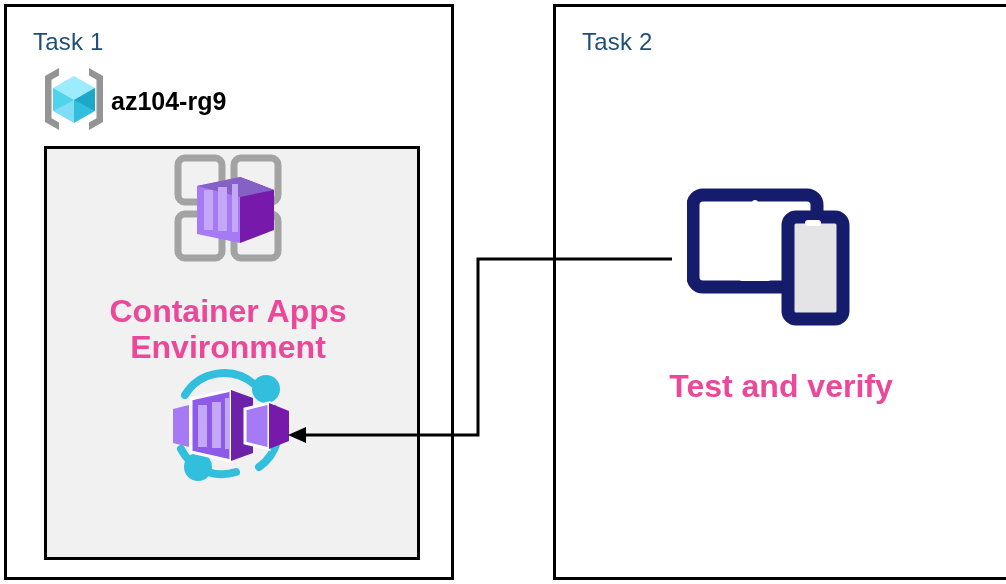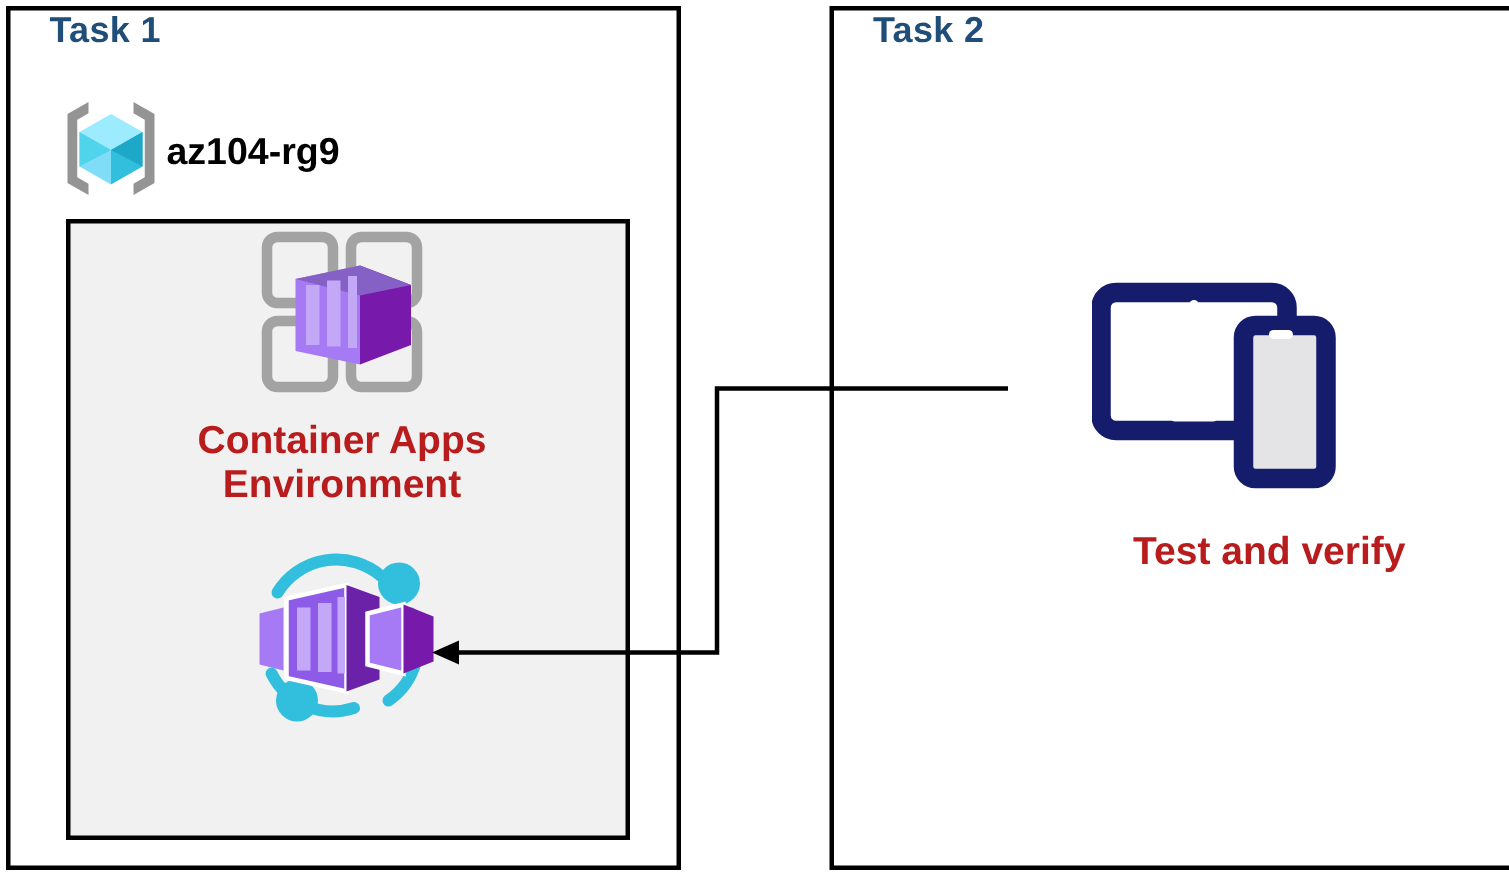--- a/index.html
+++ b/index.html
@@ -21,24 +21,24 @@
     position: absolute;
     background: #ffffff;
     border: 3px solid #000000;
     box-sizing: border-box;
   }
   #panel-task1 { left: 4px;   top: 4px; width: 450px; height: 576px; }
   #panel-task2 { left: 553px; top: 4px; width: 542px; height: 576px; }
 
   .panel-title {
     position: absolute;
-    top: 0;
+    top: 21px;
     left: 26px;
     font-size: 24px;
-    font-weight: bold;
+    font-weight: normal;
     color: #1f4e79;
     letter-spacing: 0.2px;
     white-space: nowrap;
   }
 
   
   #rg-row {
     position: absolute;
     left: 30px;
     top: 56px;
@@ -65,31 +65,31 @@
 
   
   .node {
     position: absolute;
     display: flex;
     flex-direction: column;
     align-items: center;
     text-align: center;
   }
   .node-caption {
-    font-size: 26px;
+    font-size: 32px;
     font-weight: bold;
-    color: #b91c1c;
+    color: #ec4899;
     line-height: 1.12;
     white-space: pre-line;
-    margin-top: 4px;
+    margin-top: 20px;
   }
 
   #node-cae { left: 63px;  top: 150px; width: 330px; }
   #node-ca  { left: 63px;  top: 365px; width: 330px; }
-  #node-tv  { left: 625px; top: 163px; width: 312px; align-items: flex-end; }
+  #node-tv  { left: 625px; top: 163px; width: 312px; }
 
   
   #tv-plate {
     background: #ffffff;
     width: 230px;
     height: 186px;
     display: flex;
     align-items: center;
     justify-content: center;
   }

